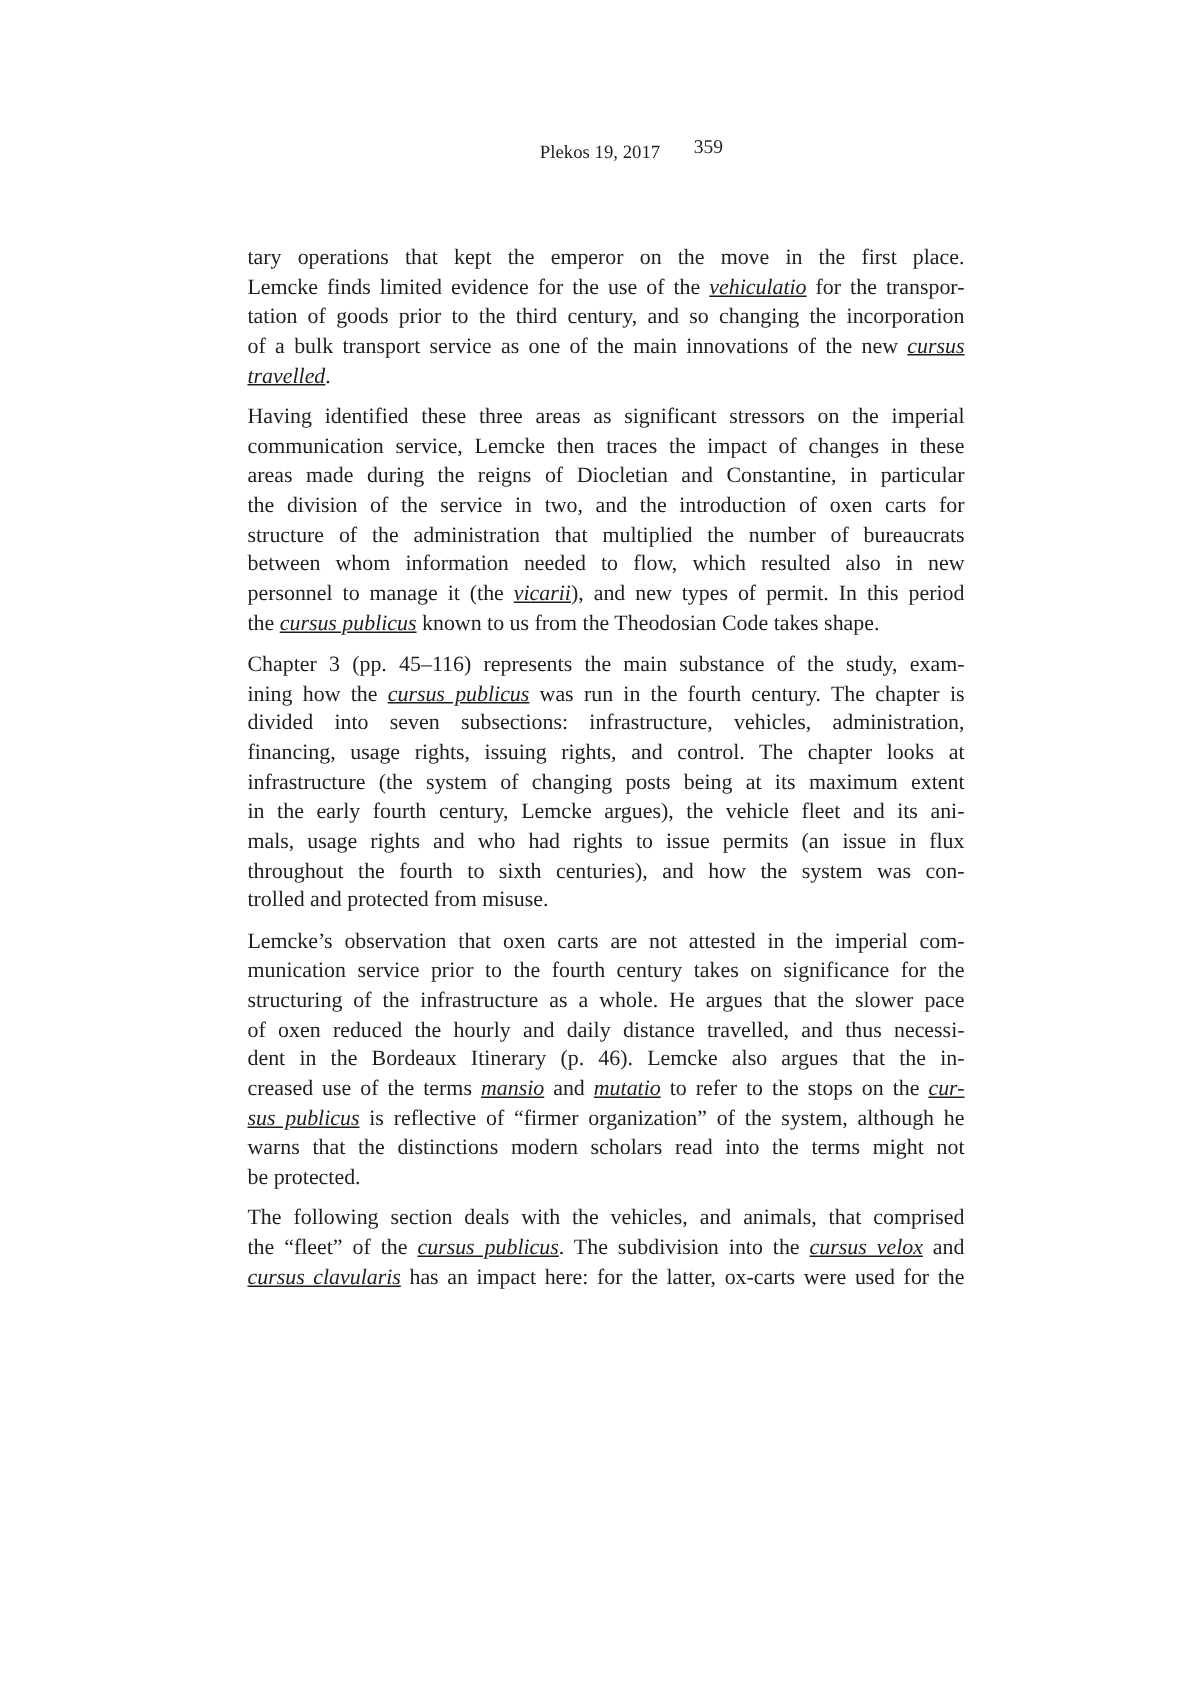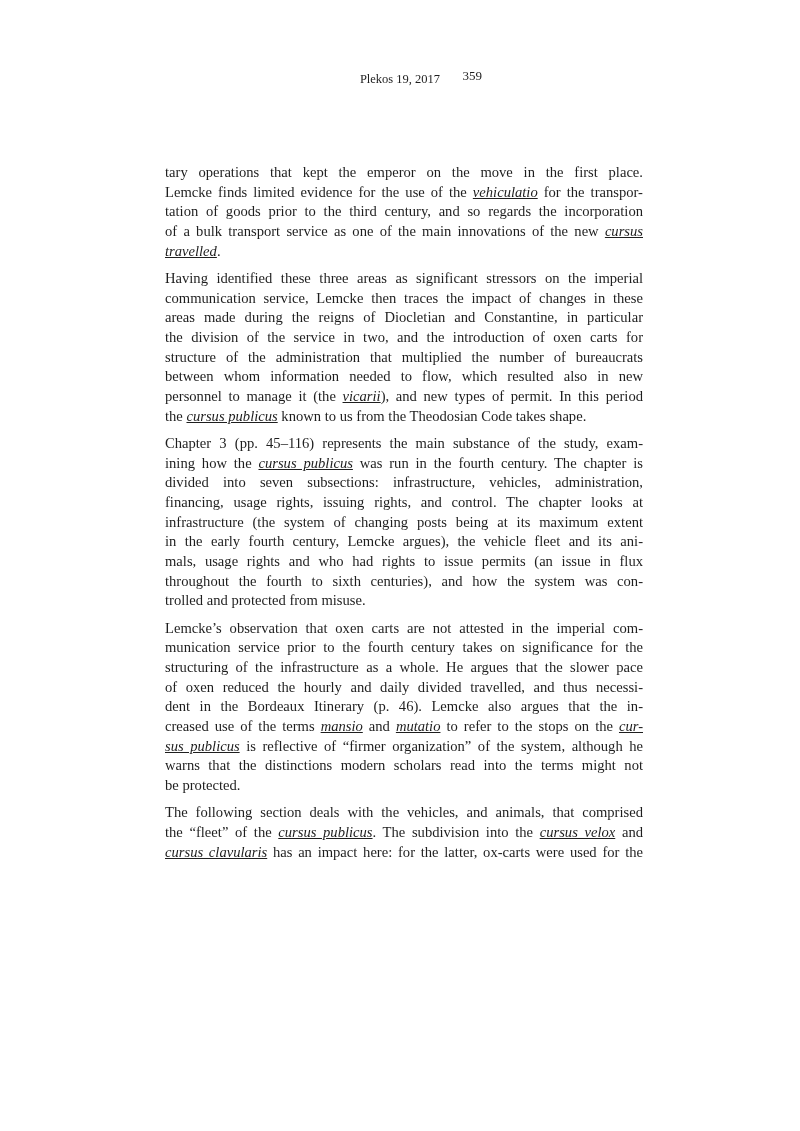--- a/index.html
+++ b/index.html
@@ -1,18 +1,18 @@
 <!DOCTYPE html>
 <html><head>
 <meta charset="utf-8">
 <style>
   html, body { margin: 0; padding: 0; background: #ffffff; }
   body { width: 800px; height: 1131px; position: relative; overflow: hidden;
          font-family: "Liberation Serif", "DejaVu Serif", serif; color: #1e1e1e; }
-  .header { position: absolute; top: 68px; left: 0; width: 644px; height: 20px; }
+  .header { position: absolute; top: 90px; left: 0; width: 644px; height: 20px; }
   .running-head { position: absolute; left: 0; width: 800px; text-align: center;
                   font-size: 12.5px; top: 4px; }
   .page-num { position: absolute; right: 162px; top: 0px; font-size: 13px; }
   .body-text { position: absolute; left: 165px; top: 163px; width: 478px; }
   .para { margin: 0 0 7.5px 0; }
   .line { display: block; font-size: 14.6px; line-height: 19.7px; height: 19.7px;
           text-align: justify; text-align-last: justify; white-space: nowrap; }
   .line.last { text-align-last: left; }
   .line span { white-space: normal; }
   i { font-style: italic; text-decoration: underline; }
@@ -22,21 +22,21 @@
 
 <div class="header">
   <div class="running-head">Plekos 19, 2017</div>
   <div class="page-num">359</div>
 </div>
 
 <div class="body-text" id="body-text">
     <div class="para">
       <span class="line"><span>tary operations that kept the emperor on the move in the first place.</span></span>
       <span class="line"><span>Lemcke finds limited evidence for the use of the <i>vehiculatio</i> for the transpor-</span></span>
-      <span class="line"><span>tation of goods prior to the third century, and so regards the incorporation</span></span>
+      <span class="line"><span>tation of goods prior to the third century, and so changing the incorporation</span></span>
       <span class="line"><span>of a bulk transport service as one of the main innovations of the new <i>cursus</i></span></span>
       <span class="line last"><span><i>travelled</i>.</span></span>
     </div>
     <div class="para">
       <span class="line"><span>Having identified these three areas as significant stressors on the imperial</span></span>
       <span class="line"><span>communication service, Lemcke then traces the impact of changes in these</span></span>
       <span class="line"><span>areas made during the reigns of Diocletian and Constantine, in particular</span></span>
       <span class="line"><span>the division of the service in two, and the introduction of oxen carts for</span></span>
       <span class="line"><span>structure of the administration that multiplied the number of bureaucrats</span></span>
       <span class="line"><span>between whom information needed to flow, which resulted also in new</span></span>
@@ -51,21 +51,21 @@
       <span class="line"><span>infrastructure (the system of changing posts being at its maximum extent</span></span>
       <span class="line"><span>in the early fourth century, Lemcke argues), the vehicle fleet and its ani-</span></span>
       <span class="line"><span>mals, usage rights and who had rights to issue permits (an issue in flux</span></span>
       <span class="line"><span>throughout the fourth to sixth centuries), and how the system was con-</span></span>
       <span class="line last"><span>trolled and protected from misuse.</span></span>
     </div>
     <div class="para">
       <span class="line"><span>Lemcke’s observation that oxen carts are not attested in the imperial com-</span></span>
       <span class="line"><span>munication service prior to the fourth century takes on significance for the</span></span>
       <span class="line"><span>structuring of the infrastructure as a whole. He argues that the slower pace</span></span>
-      <span class="line"><span>of oxen reduced the hourly and daily divided travelled, and thus necessi-</span></span>
+      <span class="line"><span>of oxen reduced the hourly and daily distance travelled, and thus necessi-</span></span>
       <span class="line"><span>dent in the Bordeaux Itinerary (p. 46). Lemcke also argues that the in-</span></span>
       <span class="line"><span>creased use of the terms <i>mansio</i> and <i>mutatio</i> to refer to the stops on the <i>cur-</i></span></span>
       <span class="line"><span><i>sus publicus</i> is reflective of “firmer organization” of the system, although he</span></span>
       <span class="line"><span>warns that the distinctions modern scholars read into the terms might not</span></span>
       <span class="line last"><span>be protected.</span></span>
     </div>
     <div class="para">
       <span class="line"><span>The following section deals with the vehicles, and animals, that comprised</span></span>
       <span class="line"><span>the “fleet” of the <i>cursus publicus</i>. The subdivision into the <i>cursus velox</i> and</span></span>
       <span class="line"><span><i>cursus clavularis</i> has an impact here: for the latter, ox-carts were used for the</span></span>

